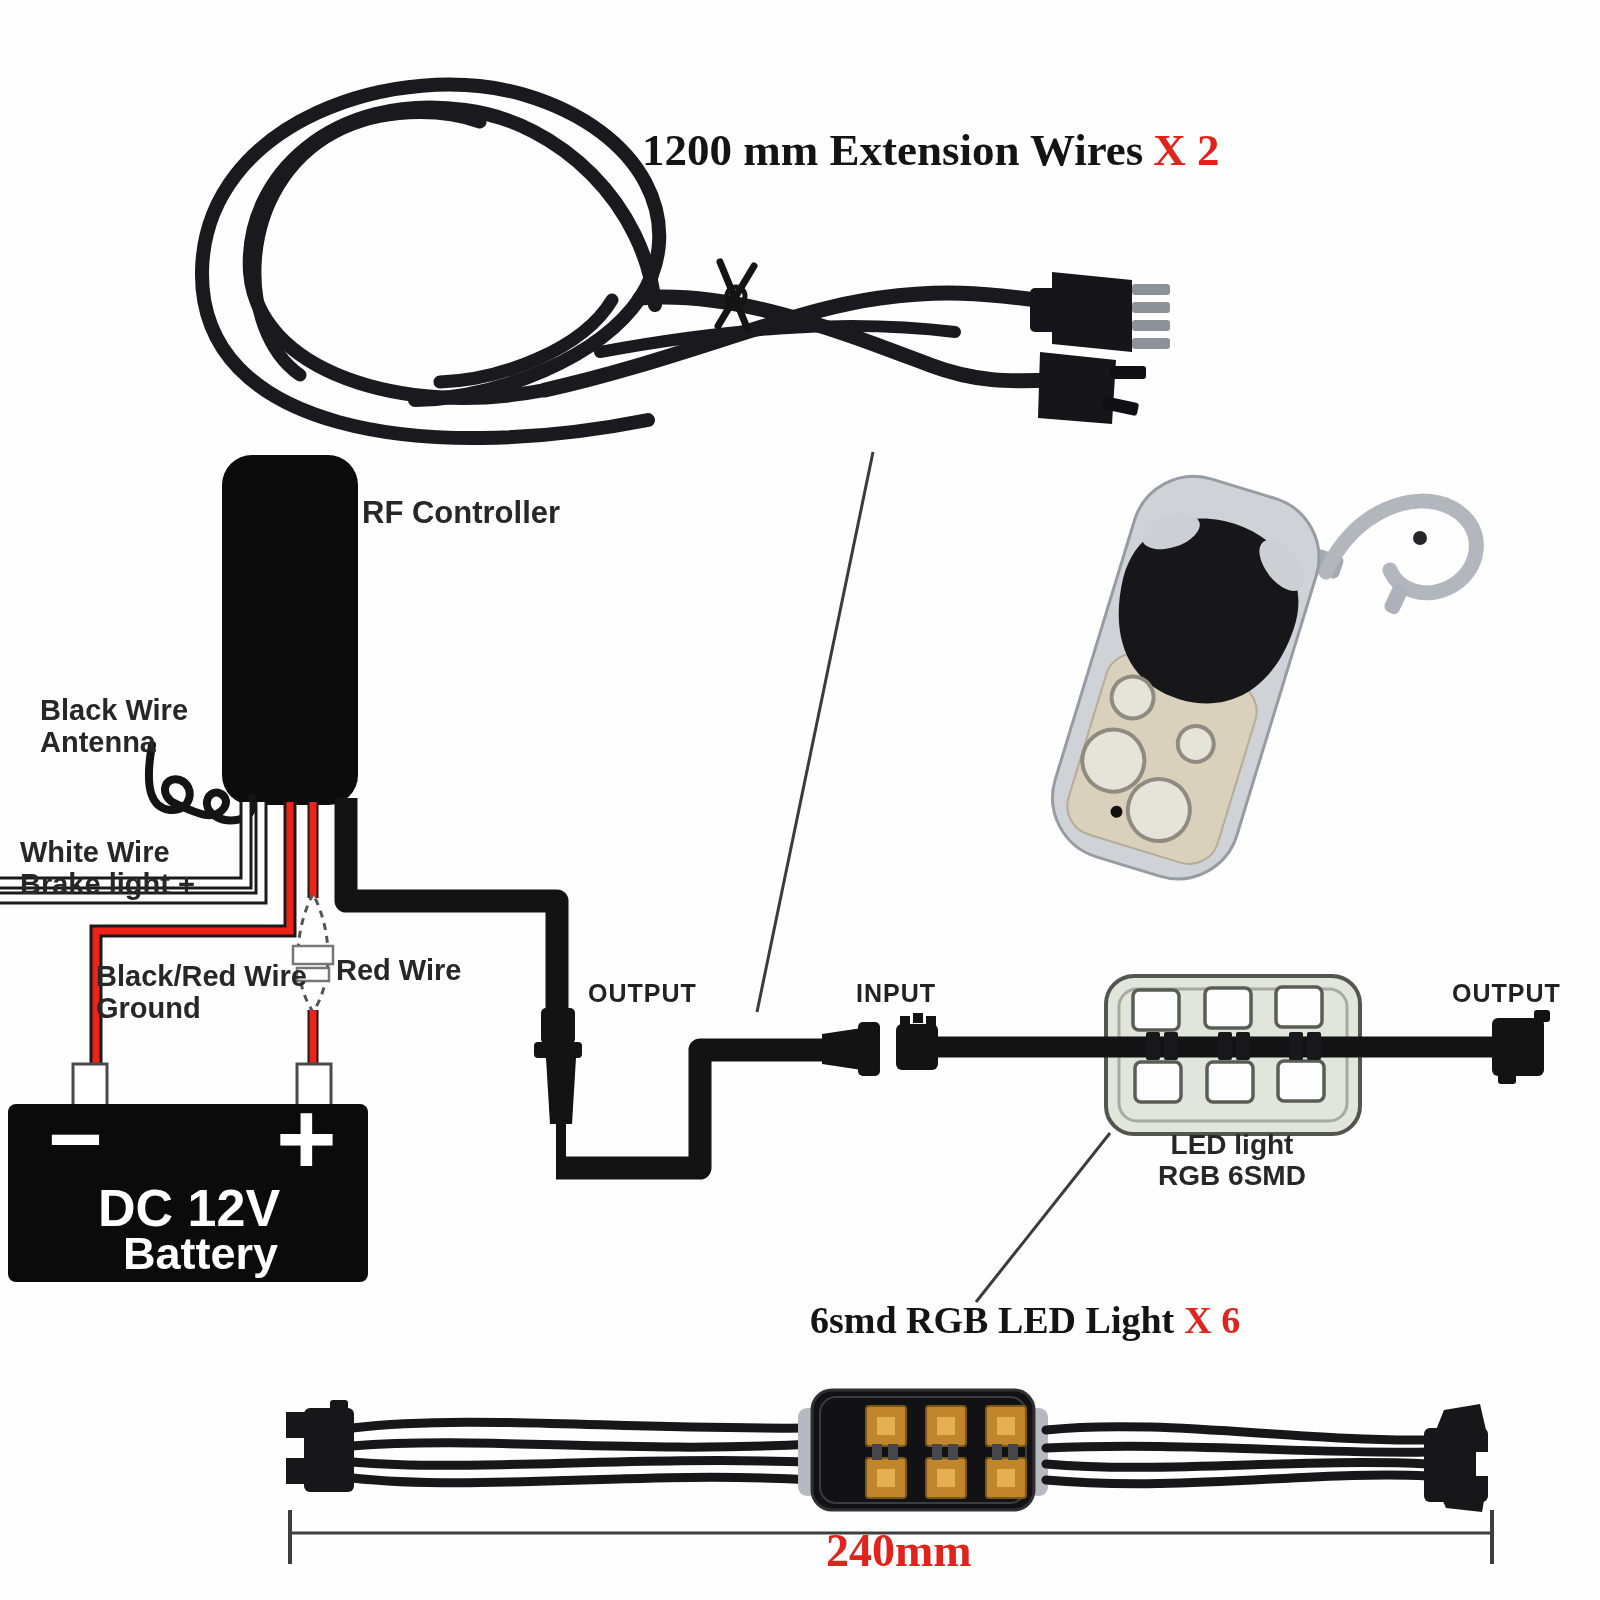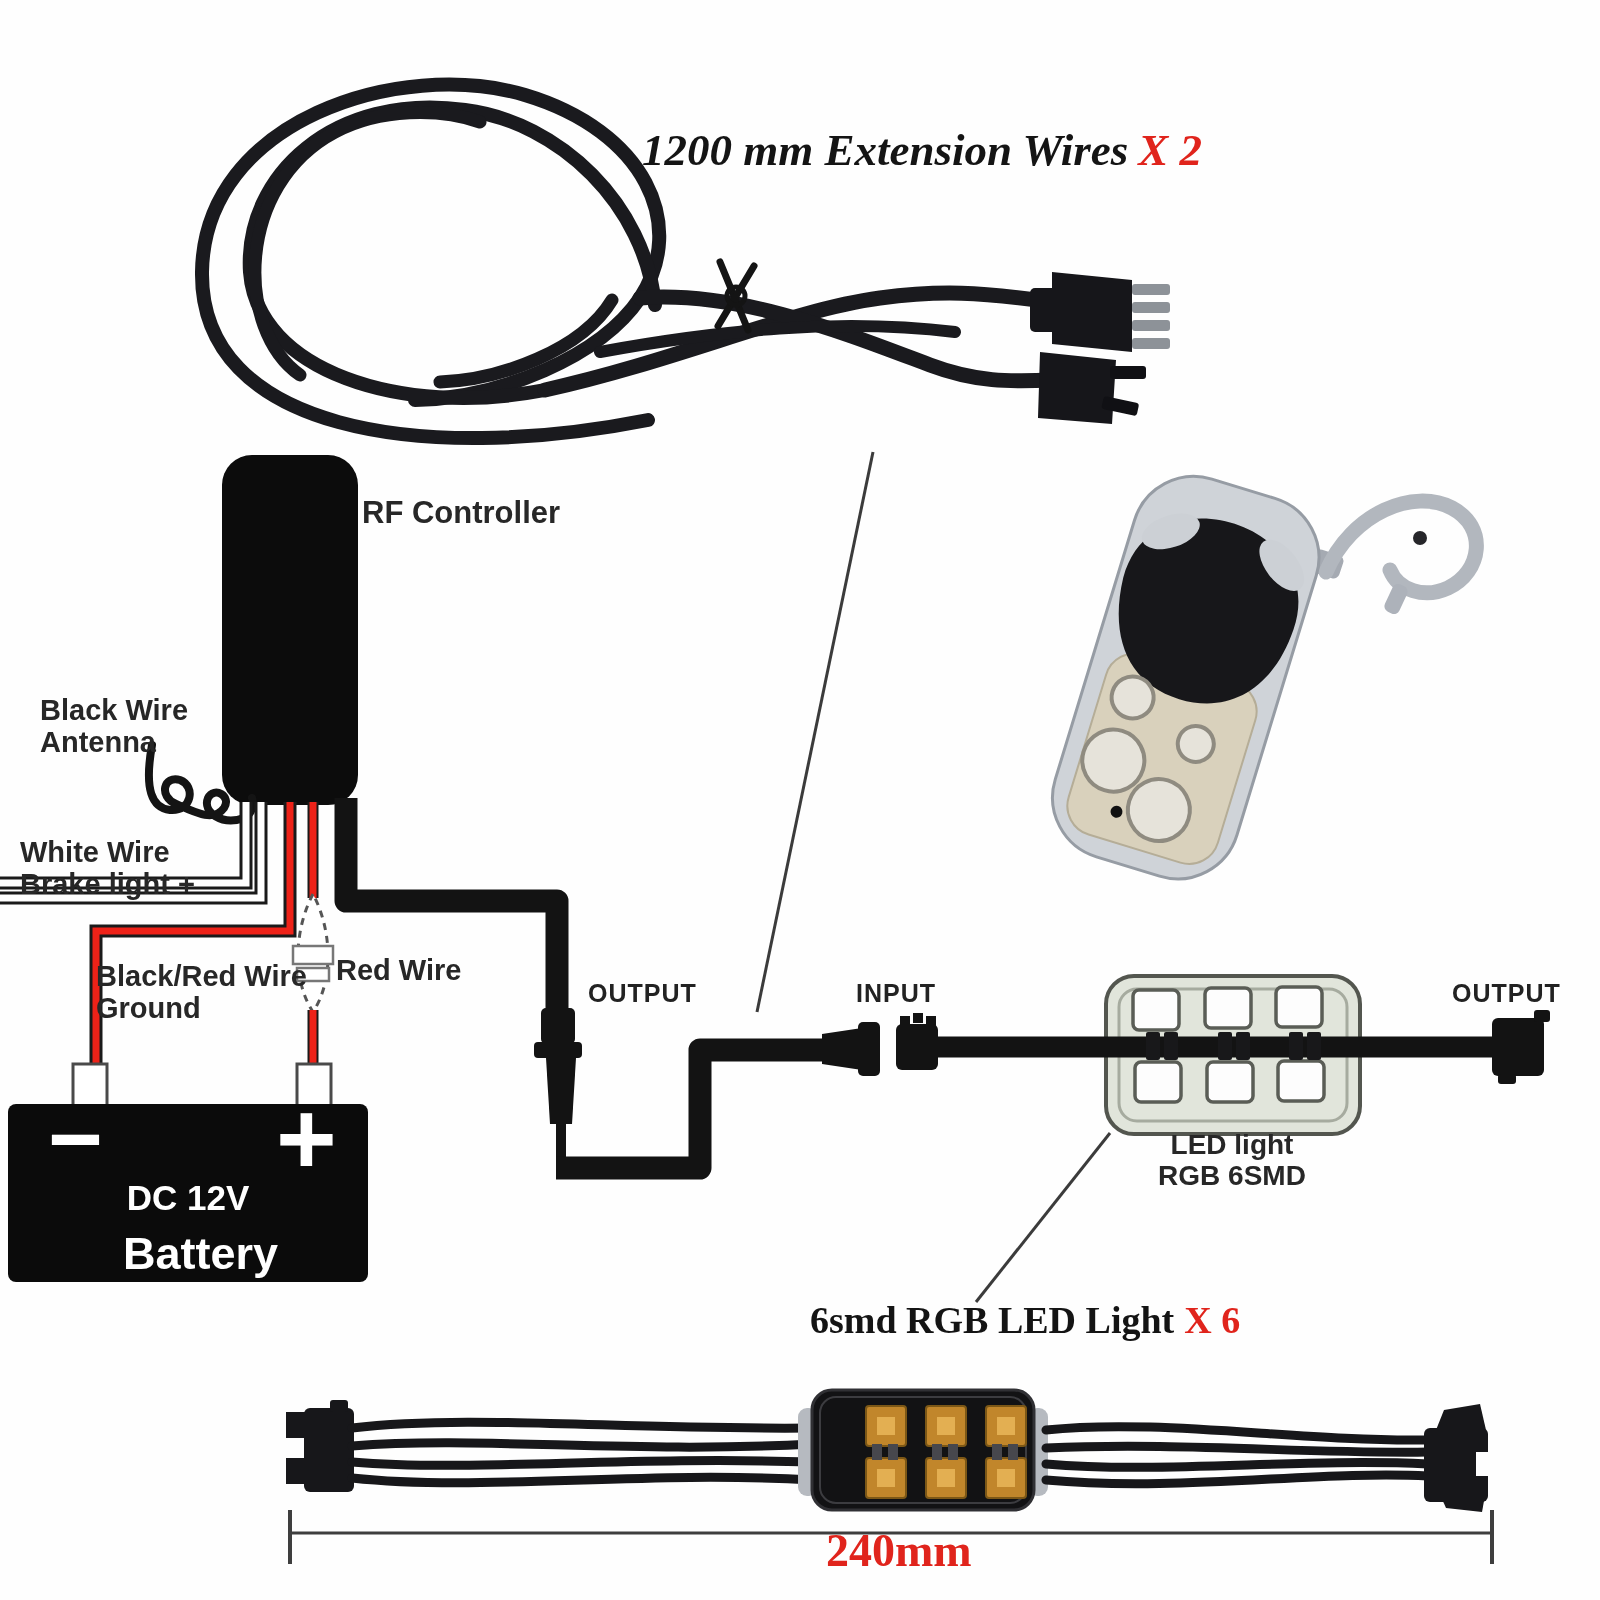--- a/index.html
+++ b/index.html
@@ -14,37 +14,37 @@
     font-weight:bold;color:#141414;
   }
   .title .qty{color:#e0241c;margin-left:10px;}
   .lbl{
     font-weight:bold;color:#272727;font-size:29px;line-height:1.12;
   }
   .conn-lbl{
     font-weight:bold;color:#222222;font-size:25px;letter-spacing:1px;
   }
   .center{text-align:center;}
-  #title1{left:642px;top:124px;font-size:45px;font-style:italic;}
+  #title1{left:642px;top:124px;font-size:45px;}
   #title2{left:810px;top:1298px;font-size:38px;}
   #rf-label{left:362px;top:496px;font-size:31px;}
   #antenna-label{left:40px;top:694px;}
   #whitewire-label{left:8px;top:836px;margin-left:12px;}
   #ground-label{left:96px;top:960px;}
   #redwire-label{left:336px;top:954px;}
   #output1-label{left:588px;top:979px;}
   #input-label{left:856px;top:979px;}
   #output2-label{left:1452px;top:979px;}
   #ledlight-label{left:1132px;top:1129px;width:200px;font-size:28px;}
   #dim-label{left:826px;top:1524px;font-size:46px;color:#e0241c;
     font-family:"Liberation Serif","DejaVu Serif",serif;font-weight:bold;}
   .batt-txt{color:#ffffff;font-weight:bold;}
   #batt-minus{left:48px;top:1092px;font-size:94px;line-height:1;}
   #batt-plus{left:276px;top:1086px;font-size:104px;line-height:1;}
-  #batt-line1{left:98px;top:1178px;width:180px;font-size:35px;text-align:center;}
+  #batt-line1{left:98px;top:1178px;width:180px;font-size:52px;text-align:center;}
   #batt-line2{left:98px;top:1228px;width:180px;font-size:45px;text-align:right;}
 </style>
 </head>
 <body>
 
 <div id="canvas">
 
 <svg id="art" width="1600" height="1600" viewBox="0 0 1600 1600">
 
   <g fill="none" stroke="#1a1a1e" stroke-linecap="round">

